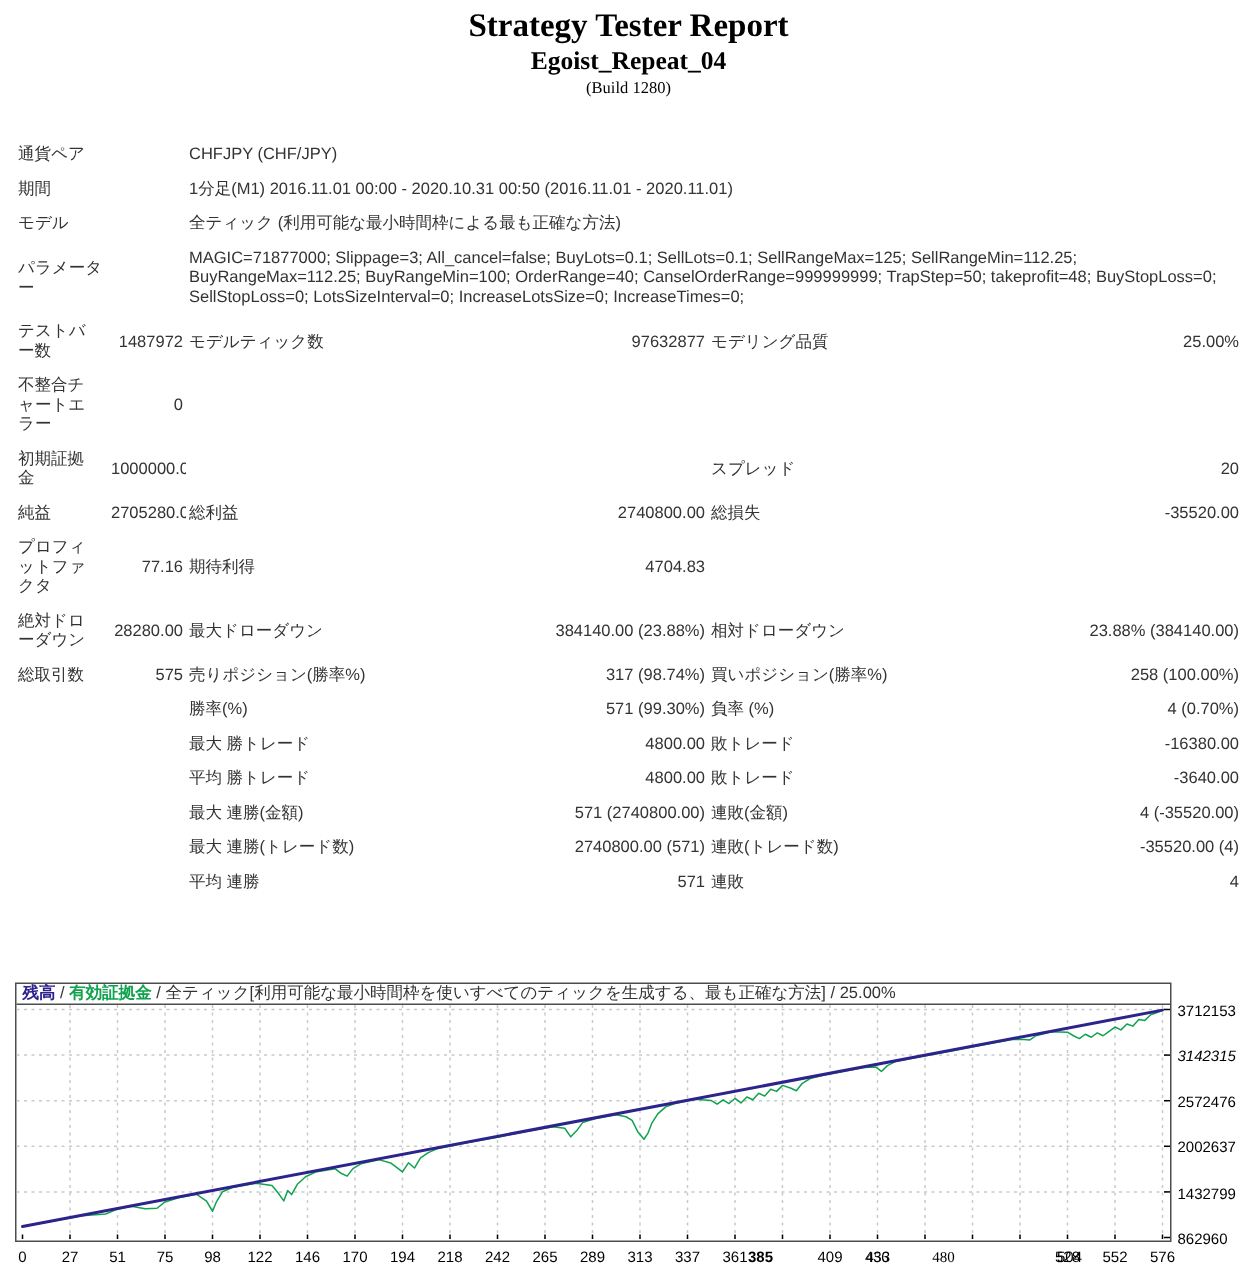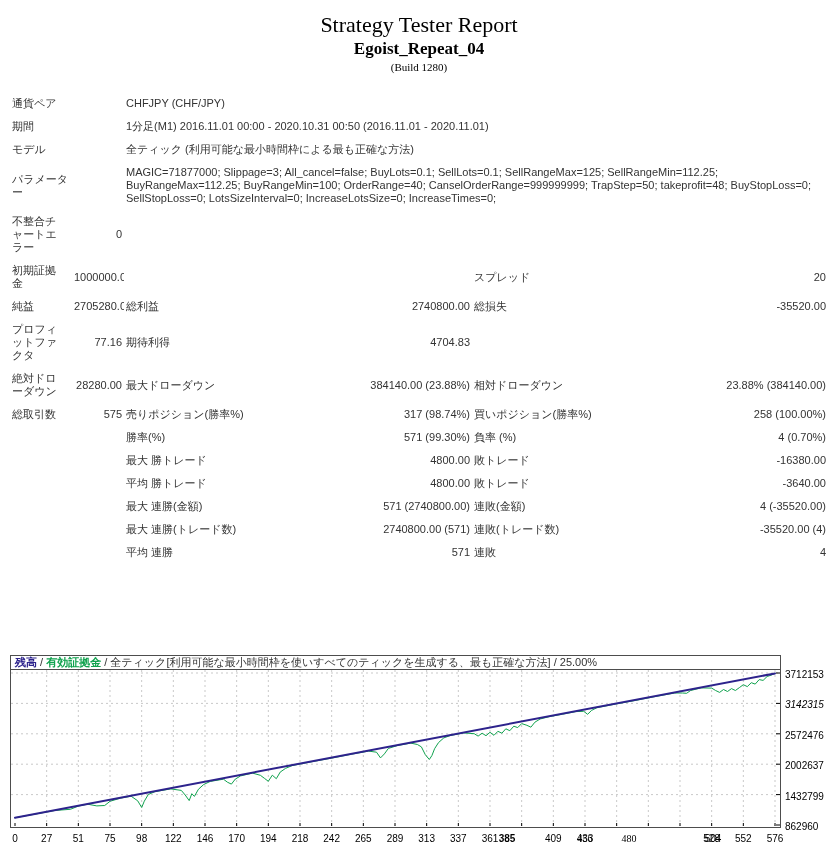--- a/index.html
+++ b/index.html
@@ -1,21 +1,21 @@
 <!DOCTYPE html>
 <html><head>
 <meta charset="utf-8">
 <style>
   * { margin:0; padding:0; box-sizing:border-box; }
   html,body { width:838px; height:851px; background:#ffffff; overflow:hidden; }
   body { position:relative; font-family:"Liberation Sans","DejaVu Sans",sans-serif; color:#333333; }
 
   
   .titleblock { text-align:center; padding-top:4px; color:#000; font-family:"Liberation Serif","DejaVu Serif",serif; }
-  .t-main  { font-size:22px; font-weight:normal; line-height:26px;margin-top:8px; }
+  .t-main  { font-size:22px; font-weight:bold; line-height:26px; }
   .t-sub   { font-size:17px; font-weight:bold; line-height:22px; }
   .t-build { font-size:11px; font-weight:normal; line-height:14px; }
 
   
   table.report { position:absolute; left:10px; top:92px; width:818px; border-collapse:collapse; table-layout:fixed; font-size:11px; line-height:13px; }
   table.report col.c-label { width:62px; }
   table.report col.c-v1    { width:52px; }
   table.report col.c-l2    { width:180px; }
   table.report col.c-v2    { width:168px; }
   table.report col.c-l3    { width:175px; }
@@ -66,20 +66,29 @@
   </tr>
   <tr>
     <td class="lab">モデル</td>
     <td class="num"></td>
     <td class="span" colspan="4">全ティック (利用可能な最小時間枠による最も正確な方法)</td>
   </tr>
   <tr>
     <td class="lab">パラメーター</td>
     <td class="num"></td>
     <td class="span" colspan="4">MAGIC=71877000; Slippage=3; All_cancel=false; BuyLots=0.1; SellLots=0.1; SellRangeMax=125; SellRangeMin=112.25; BuyRangeMax=112.25; BuyRangeMin=100; OrderRange=40; CanselOrderRange=999999999; TrapStep=50; takeprofit=48; BuyStopLoss=0; SellStopLoss=0; LotsSizeInterval=0; IncreaseLotsSize=0; IncreaseTimes=0;</td>
+  </tr>
+  <tr>
+    <td class="lab">テストバ
+ー数</td>
+    <td class="num">1487972</td>
+    <td>モデルティック数</td>
+    <td class="num">97632877</td>
+    <td>モデリング品質</td>
+    <td class="num">25.00%</td>
   </tr>
   <tr>
     <td class="lab">不整合チ
 ャートエ
 ラー</td>
     <td class="num">0</td>
     <td></td>
         <td class="num"></td>
     <td></td>
         <td class="num"></td>

